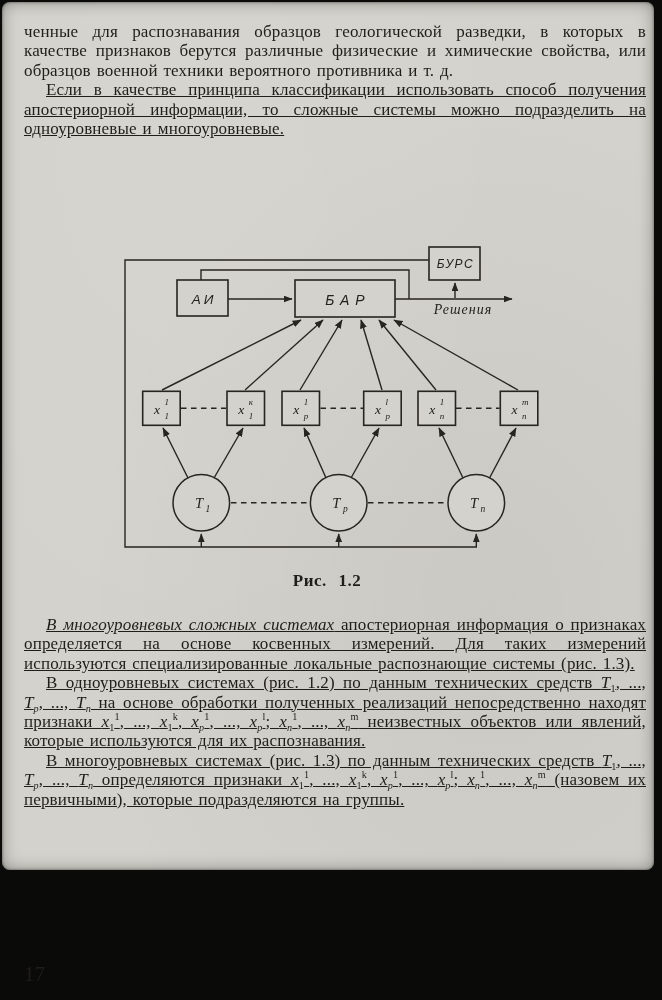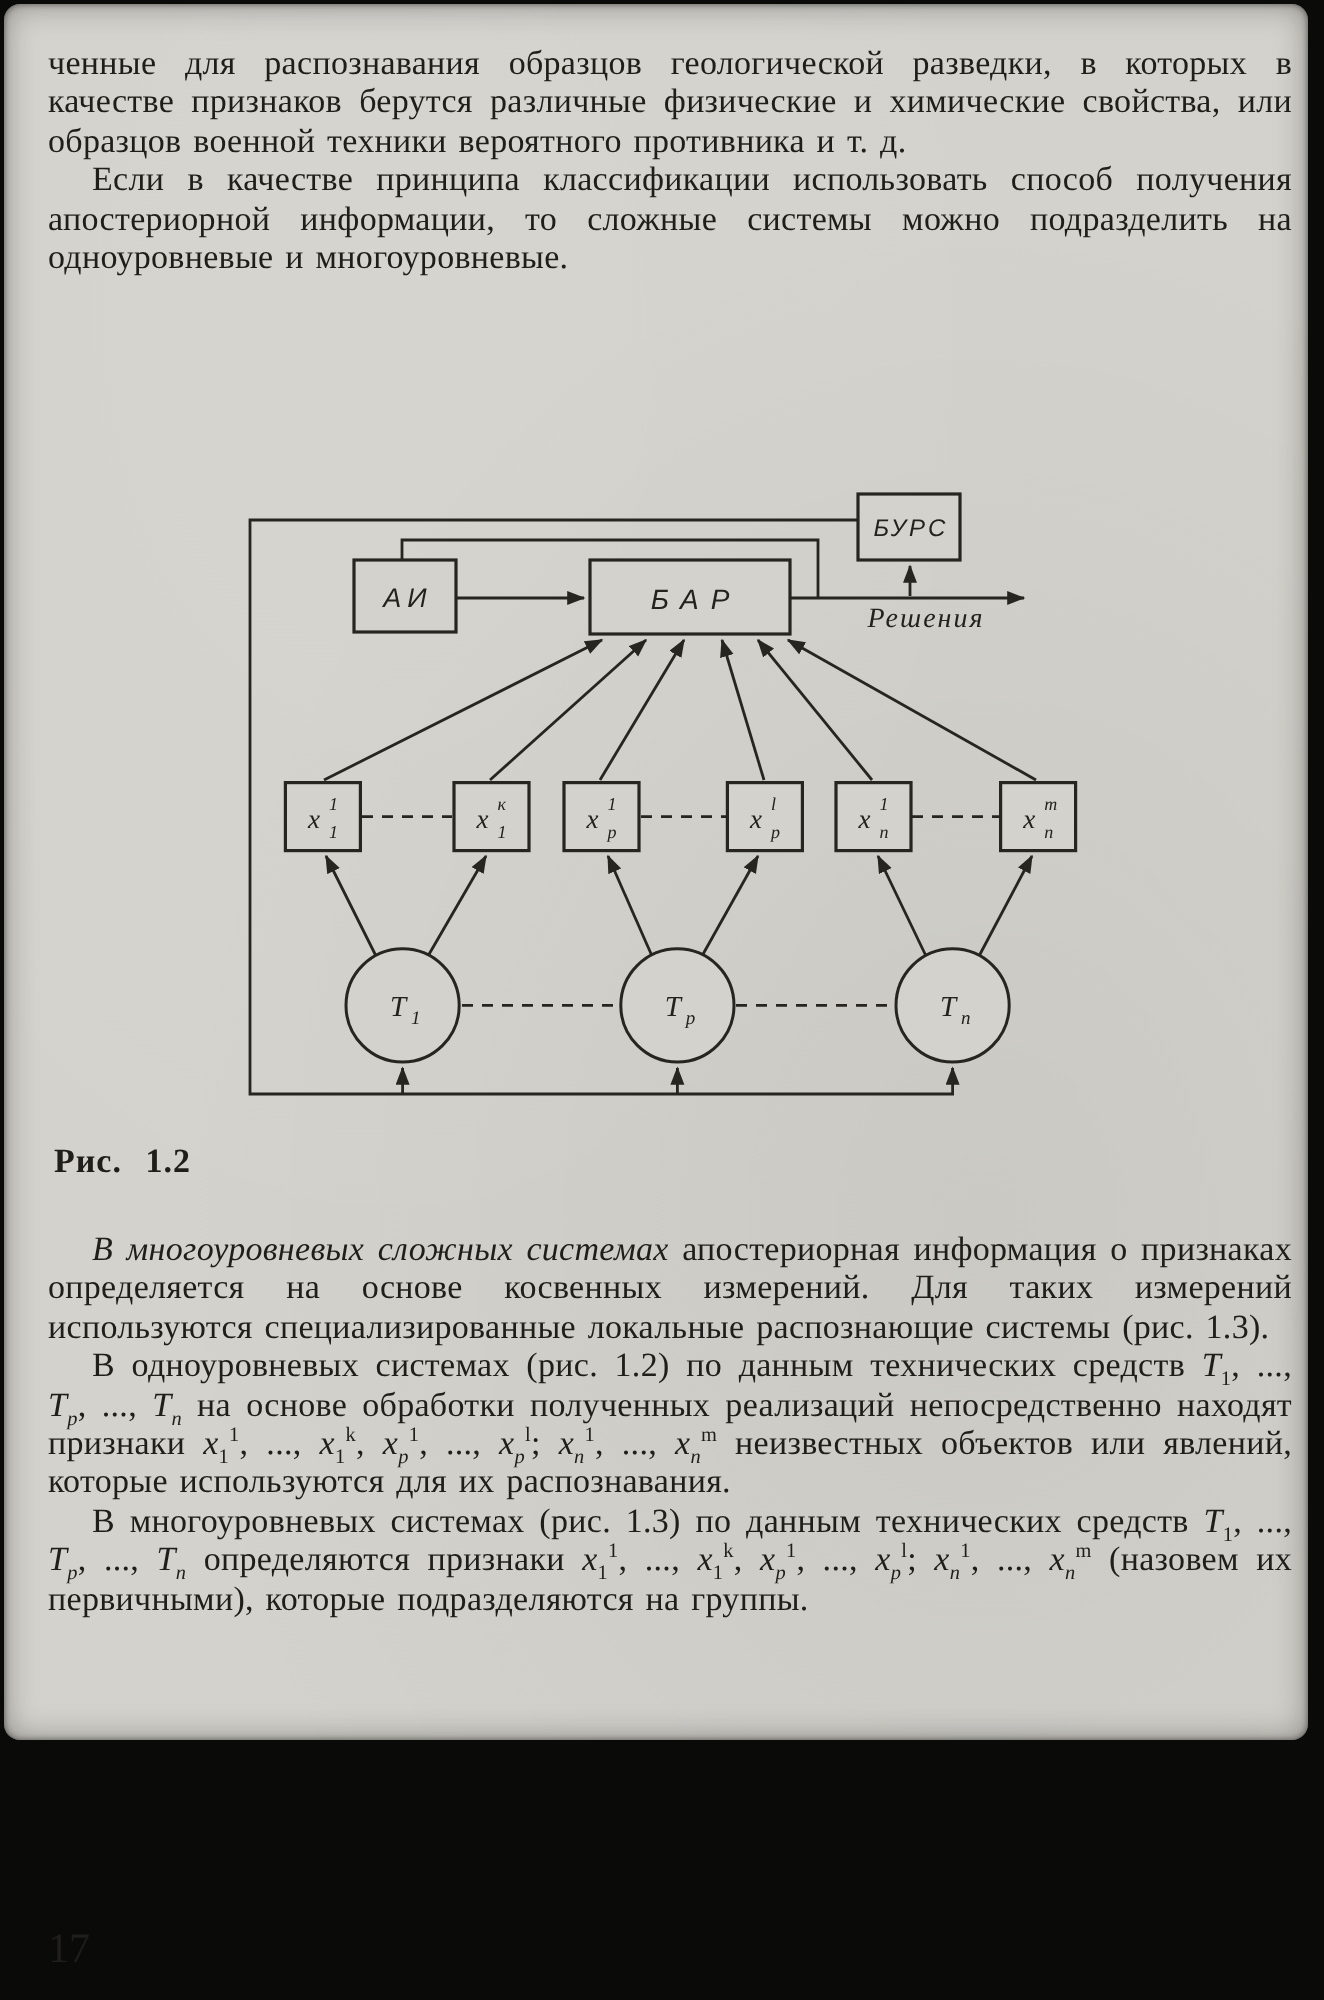--- a/index.html
+++ b/index.html
@@ -16,27 +16,27 @@
       radial-gradient(ellipse at 75% 70%, rgba(0,0,0,.045), transparent 60%),
       #d3d2cc;
     box-shadow: inset 0 0 16px rgba(25,24,20,.38), inset 0 0 3px rgba(0,0,0,.55);
   }
   .btext{
     position:absolute;left:22px;width:622px;
     font-size:17px;line-height:19.4px;color:#201e1a;
     letter-spacing:.15px;word-spacing:1.5px;
   }
   .btext p{margin:0;text-align:justify;}
-  .btext p.indent{text-indent:22px;}
+  .btext p.indent{text-indent:22px;text-decoration:underline;}
   sub,sup{font-size:60%;line-height:0;}
   .top-block{top:20px;}
   .bottom-block{top:613px;}
   .fig-svg{position:absolute;left:0;top:238px;width:662px;height:324px;}
   .caption{
-    position:absolute;left:25px;top:569px;width:600px;text-align:left;
+    position:absolute;left:25px;top:569px;width:600px;text-align:center;
     font-weight:bold;font-size:17px;color:#201e1a;word-spacing:7px;letter-spacing:.5px;
   }
   .pageno{
     position:absolute;left:22px;top:960px;width:620px;text-align:left;
     font-size:21px;color:#201e1a;
   }
   
   .ln{stroke:#27251f;stroke-width:1.4;fill:none;}
   .lnd{stroke:#27251f;stroke-width:1.4;fill:none;stroke-dasharray:5.5 4.5;}
   .bx{stroke:#27251f;stroke-width:1.6;fill:#d3d2cc;}

